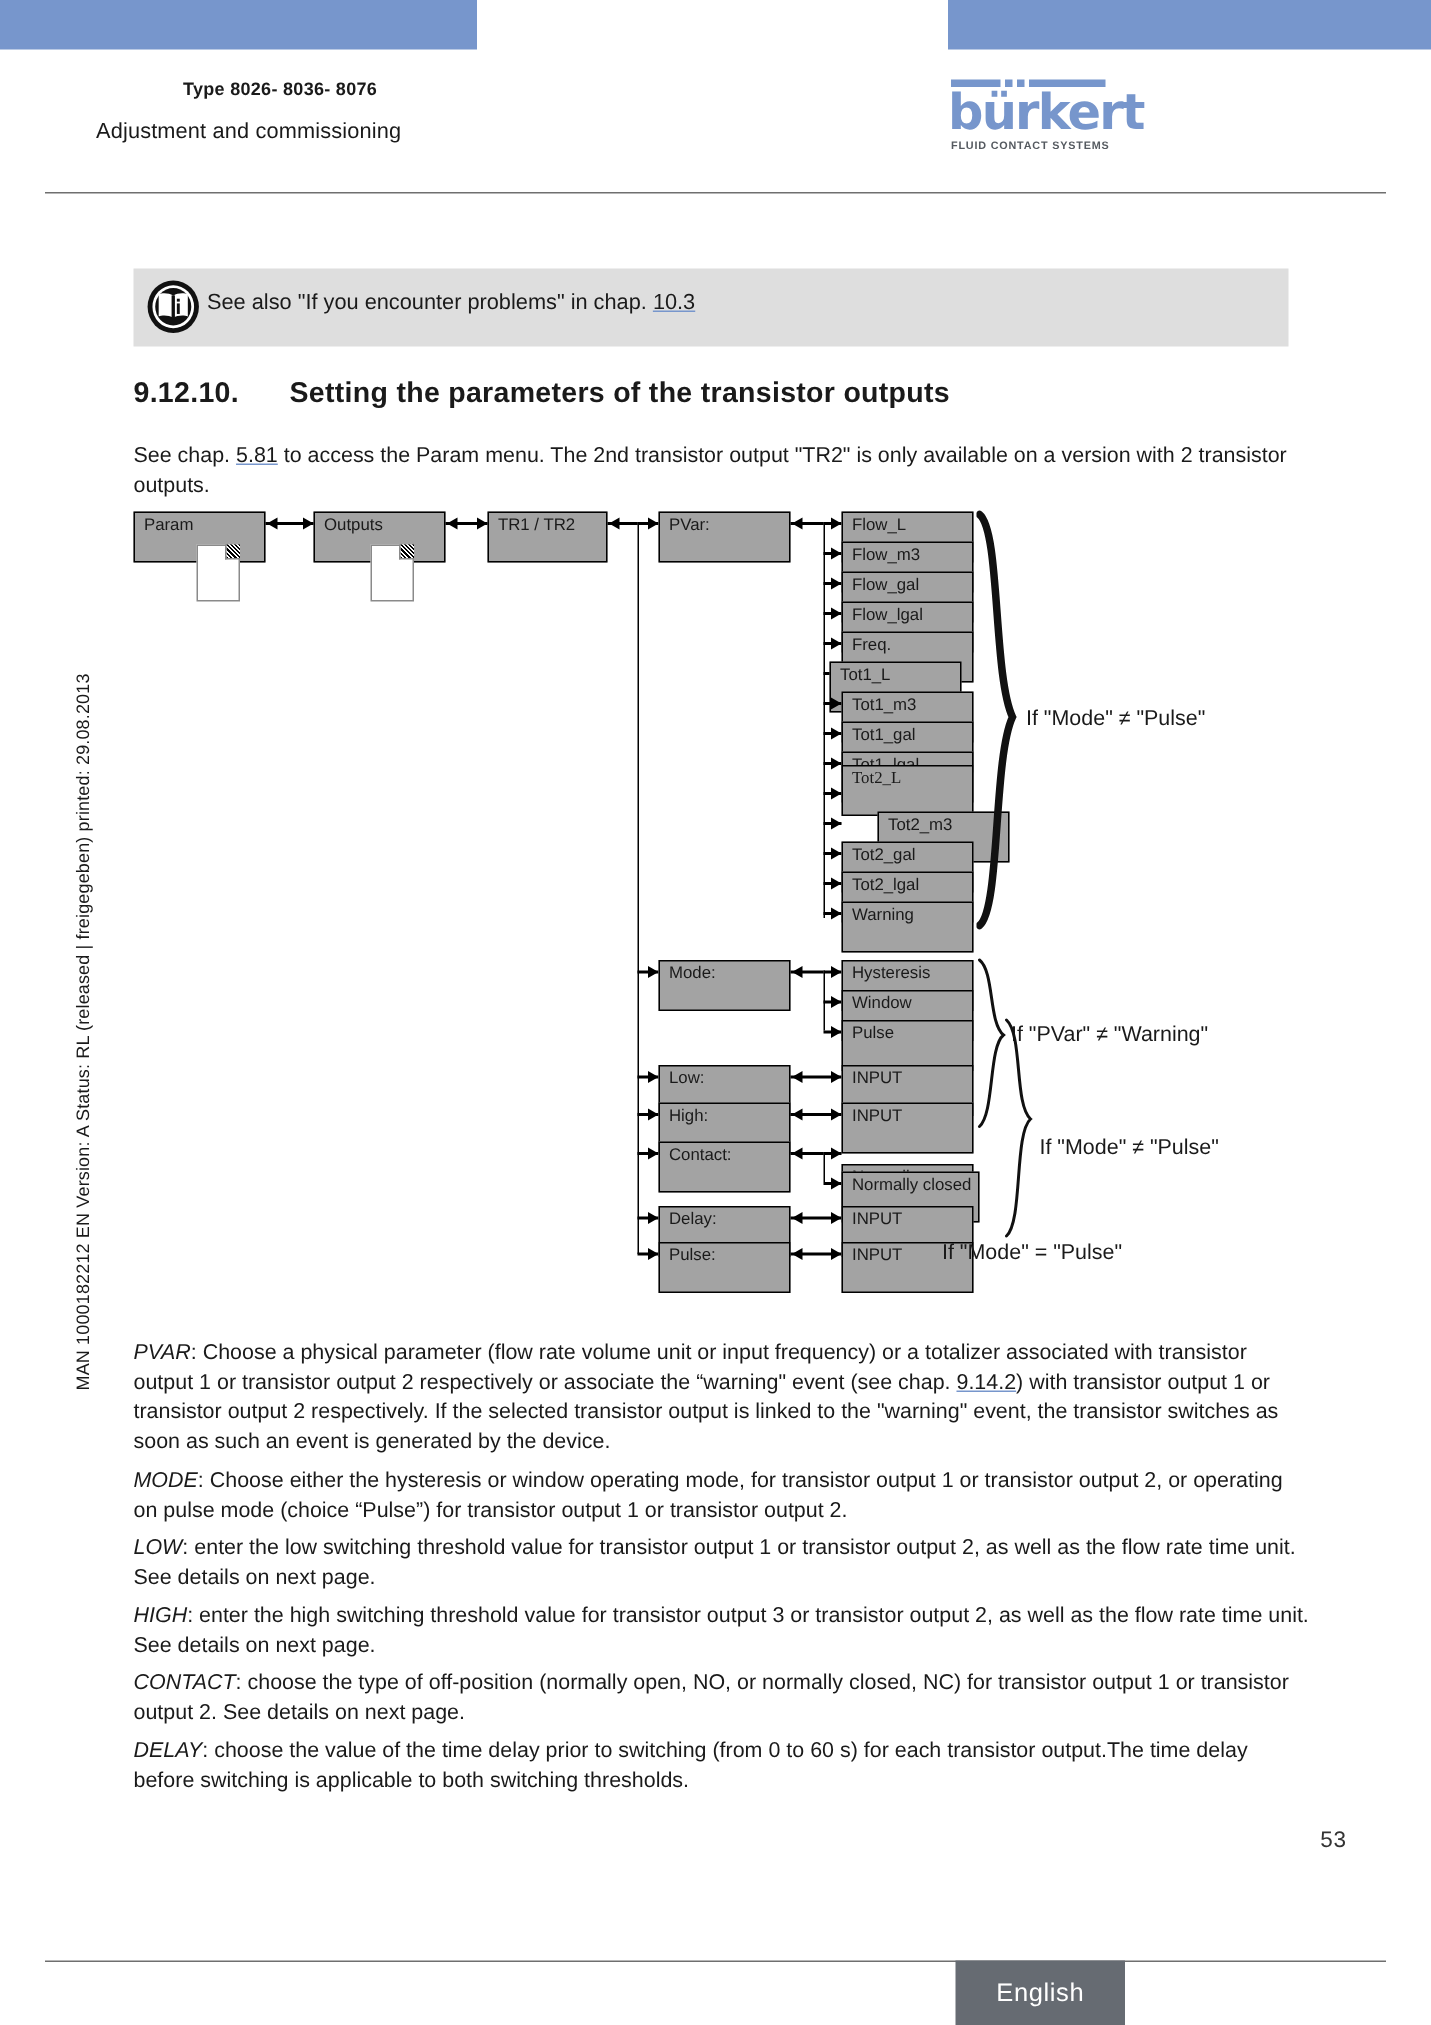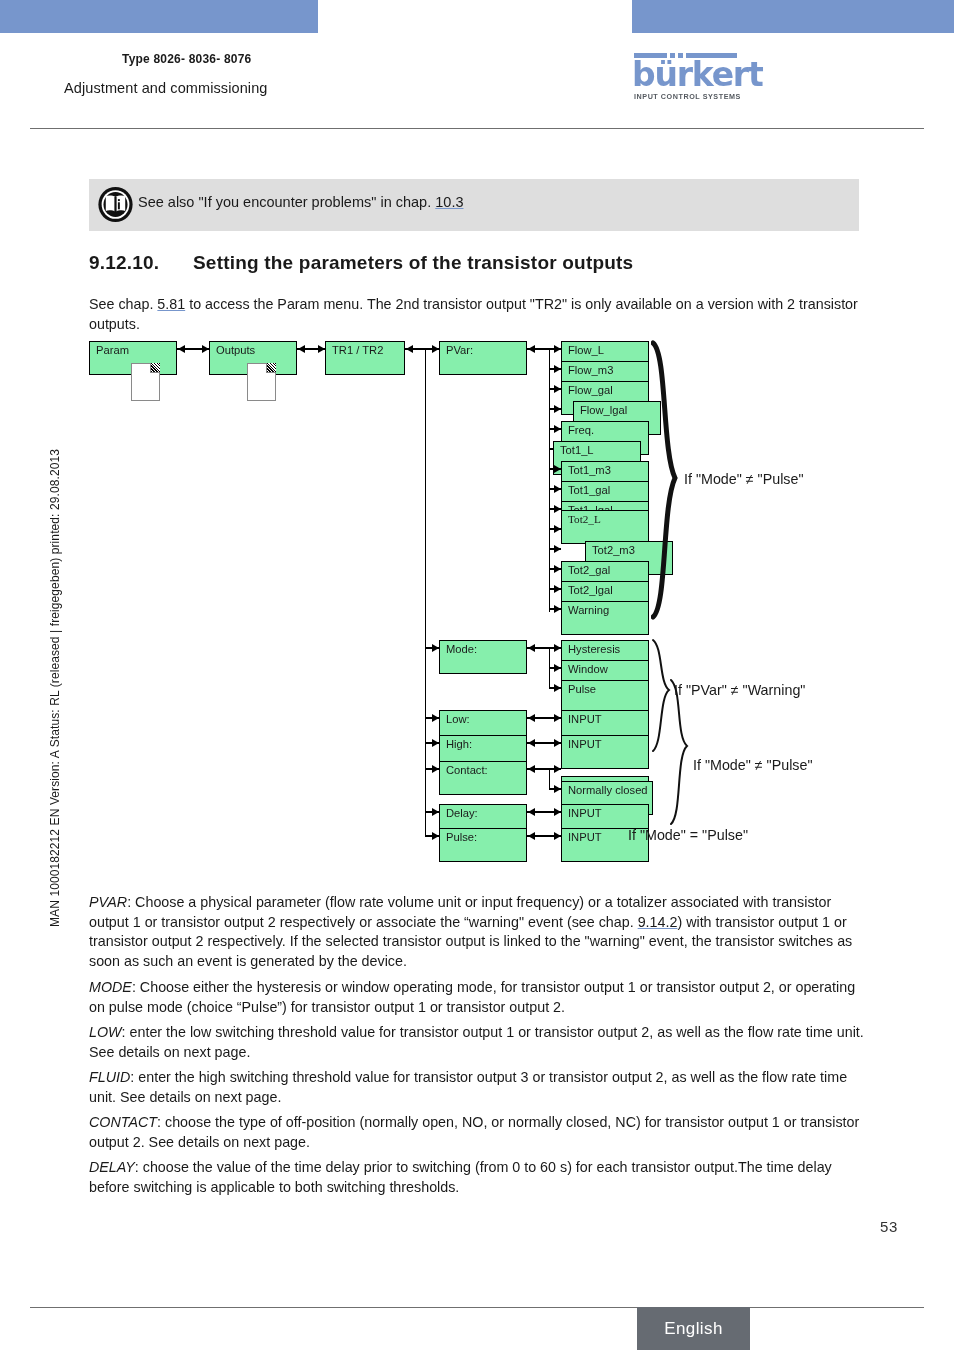--- a/index.html
+++ b/index.html
@@ -140,21 +140,21 @@
 
   
   .diagram {
     position: absolute;
     left: 89px; top: 338px;
     width: 800px; height: 515px;
   }
   .dbox {
     position: absolute;
     border: 1.4px solid #000;
-    background: #86efac;
+    background: #a3a3a3;
     box-sizing: border-box;
     font-size: 11.2px;
     line-height: 1;
     padding: 3px 0 0 6px;
     height: 34px;
     white-space: nowrap;
     overflow: hidden;
   }
   .dline {
     position: absolute;
@@ -241,21 +241,21 @@
 <div class="hdr-sub">Adjustment and commissioning</div>
 
 <div class="logo">
   <div class="logo-bars">
     <i class="lb1"></i>
       <i class="lb2"></i>
       <i class="lb3"></i>
       <i class="lb4"></i>
   </div>
   <div class="logo-word">bürkert</div>
-  <div class="logo-tag">INPUT CONTROL SYSTEMS</div>
+  <div class="logo-tag">FLUID CONTACT SYSTEMS</div>
 </div>
 <div class="hdr-rule"></div>
 
 <div class="sidenote">MAN 1000182212  EN  Version: A  Status: RL (released | freigegeben)  printed: 29.08.2013</div>
 
 <div class="notebox">
   <svg class="note-icon" viewBox="0 0 40 40">
     <ellipse cx="20" cy="20" rx="18.5" ry="19" fill="#111"></ellipse>
     <ellipse cx="20" cy="20" rx="15" ry="15.5" fill="#fff"></ellipse>
     <ellipse cx="20" cy="20" rx="13" ry="13.5" fill="#111"></ellipse>
@@ -316,21 +316,21 @@
   <div class="dline h" style="left:460px; top:30.4px; width:12px;"></div>
   <div class="arrow r" style="left:465px; top:27px;"></div>
   <div class="dbox" style="left:472px; top:23px; width:88px;">Flow_m3</div>
 
   <div class="dline h" style="left:460px; top:50.4px; width:12px;"></div>
   <div class="arrow r" style="left:465px; top:47px;"></div>
   <div class="dbox" style="left:472px; top:43px; width:88px;">Flow_gal</div>
 
   <div class="dline h" style="left:460px; top:70.4px; width:12px;"></div>
   <div class="arrow r" style="left:465px; top:67px;"></div>
-  <div class="dbox" style="left:472px; top:63px; width:88px;margin-left:12px;">Flow_lgal</div>
+  <div class="dbox" style="left:472px; top:63px; width:88px;">Flow_lgal</div>
 
   <div class="dline h" style="left:460px; top:90.4px; width:12px;"></div>
   <div class="arrow r" style="left:465px; top:87px;"></div>
   <div class="dbox" style="left:472px; top:83px; width:88px;">Freq.</div>
 
   <div class="dline h" style="left:460px; top:110.4px; width:12px;"></div>
   <div class="arrow r" style="left:465px; top:107px;"></div>
   <div class="dbox" style="left:452px; top:103px; width:88px;margin-left:12px;">Tot1_L</div>
 
   <div class="dline h" style="left:460px; top:130.4px; width:12px;"></div>
@@ -455,21 +455,21 @@
 
 <div class="para p2">
   <i>MODE</i><span>: Choose either the hysteresis or window operating mode, for transistor output 1 or transistor output 2, or operating on pulse mode (choice “Pulse”) for transistor output 1 or transistor output 2.</span>
 </div>
 
 <div class="para p3">
   <i>LOW</i><span>: enter the low switching threshold value for transistor output 1 or transistor output 2, as well as the flow rate time unit. See details on next page.</span>
 </div>
 
 <div class="para p4">
-  <i>FLUID</i><span>: enter the high switching threshold value for transistor output 3 or transistor output 2, as well as the flow rate time unit. See details on next page.</span>
+  <i>HIGH</i><span>: enter the high switching threshold value for transistor output 3 or transistor output 2, as well as the flow rate time unit. See details on next page.</span>
 </div>
 
 <div class="para p5">
   <i>CONTACT</i><span>: choose the type of off-position (normally open, NO, or normally closed, NC) for transistor output 1 or transistor output 2. See details on next page.</span>
 </div>
 
 <div class="para p6">
   <i>DELAY</i><span>: choose the value of the time delay prior to switching (from 0 to 60 s) for each transistor output.The time delay before switching is applicable to both switching thresholds.</span>
 </div>
 

